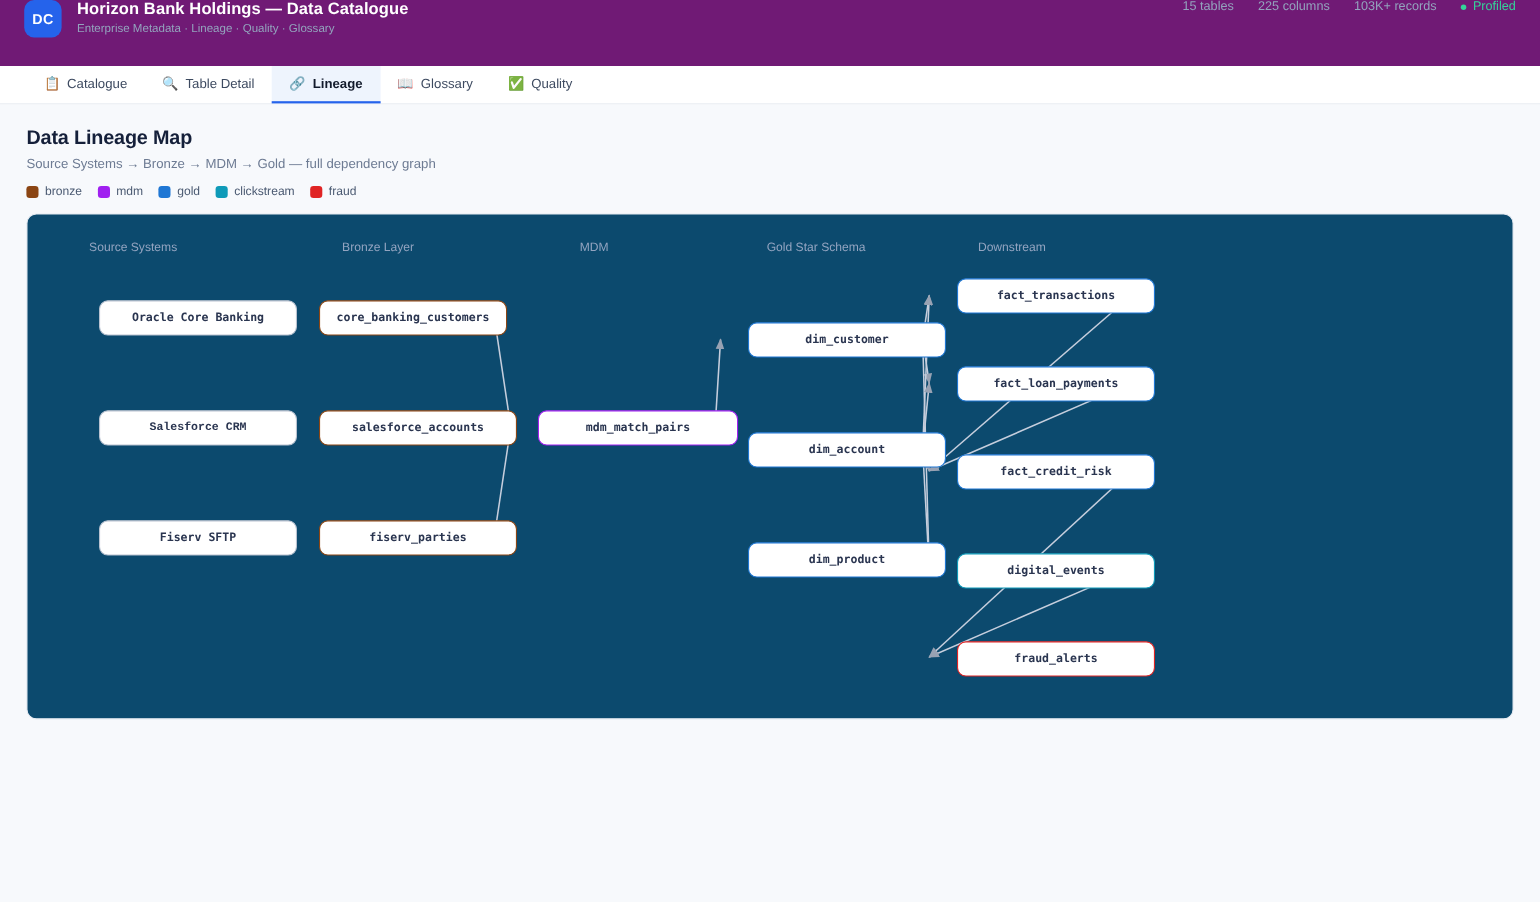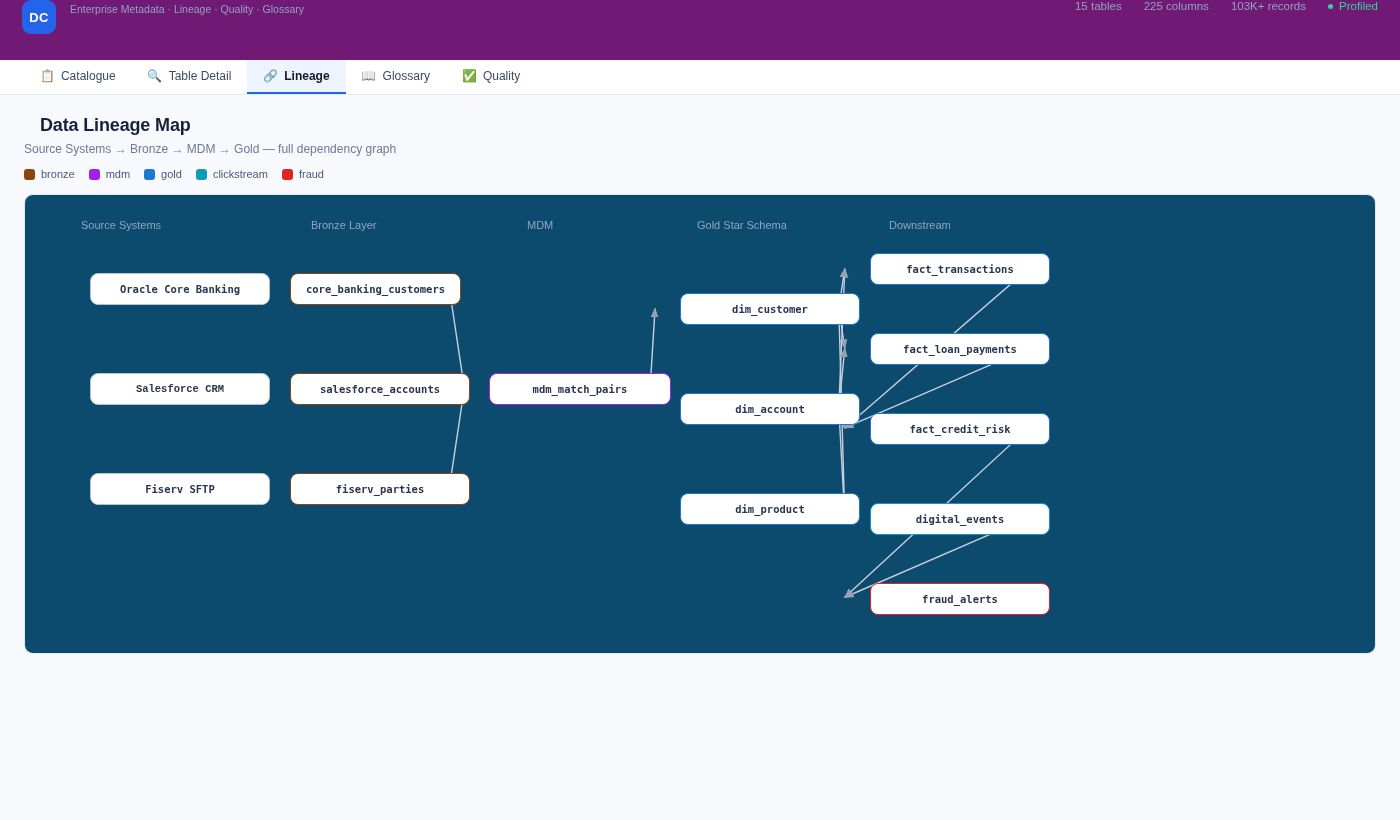--- a/index.html
+++ b/index.html
@@ -78,21 +78,20 @@
     font-weight: bold;
     border-bottom-color: #2563eb;
   }
 
   
   .page { background: #f7f9fc; height: 761px; padding: 0 24px; }
   .pagehead { padding-top: 20px; }
   .pagetitle {
     font-size: 18px; font-weight: bold; color: #15203a;
     letter-spacing: -.15px;
-    margin-left: 16px;
   }
   .pagesub { font-size: 12px; color: #6d7b93; margin-top: 6px; }
   .legend { display: flex; align-items: center; gap: 14px; margin-top: 12px; }
   .legitem { display: flex; align-items: center; gap: 6px; }
   .swatch { width: 11px; height: 11px; border-radius: 3px; display: inline-block; }
   .legtext { font-size: 11px; color: #4b5a72; }
 
   
   .card {
     margin-top: 14px;
@@ -134,20 +133,21 @@
     color: #9aa8bf;
     padding-top: 30px;
   }
 </style>
 </head>
 <body>
 
 <div class="appbar">
   <div class="logo">DC</div>
   <div class="titlewrap">
+    <div class="apptitle">Horizon Bank Holdings — Data Catalogue</div>
     <div class="appsub">Enterprise Metadata · Lineage · Quality · Glossary</div>
   </div>
   <div class="stats">
     <span class="stat">15 tables</span>
     <span class="stat">225 columns</span>
     <span class="stat">103K+ records</span>
     <span class="stat ok">
       <i class="dot"></i>
       <span>Profiled</span>
     </span>

